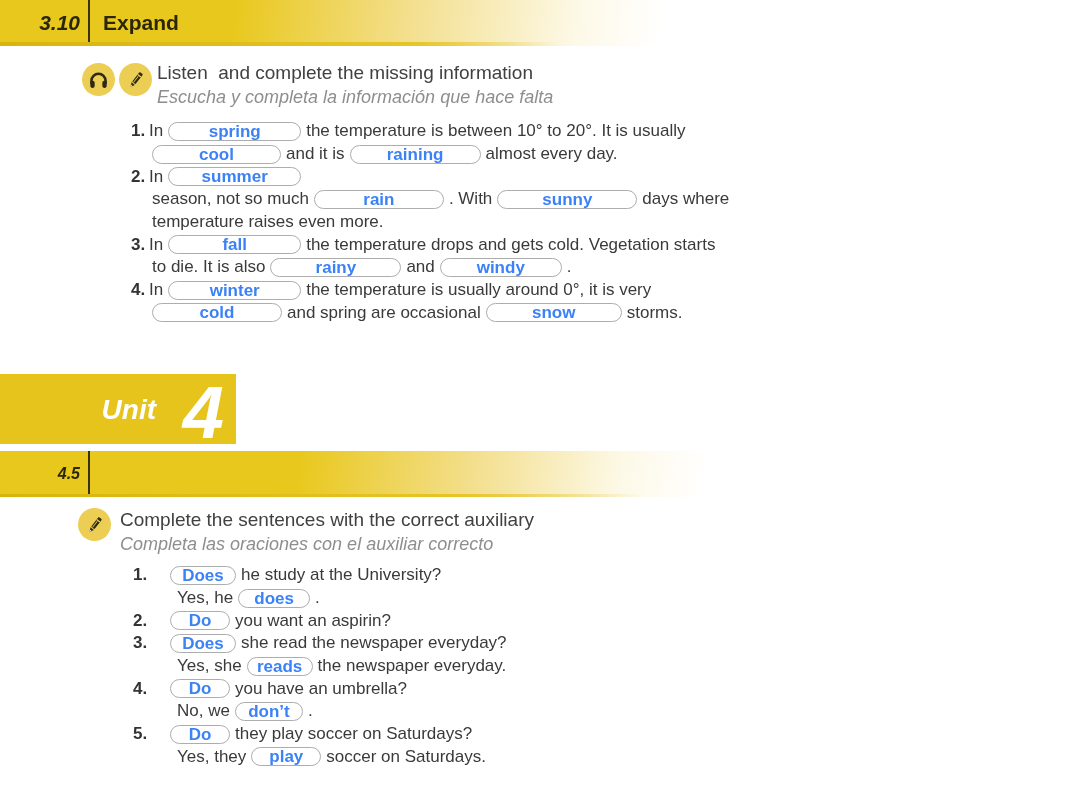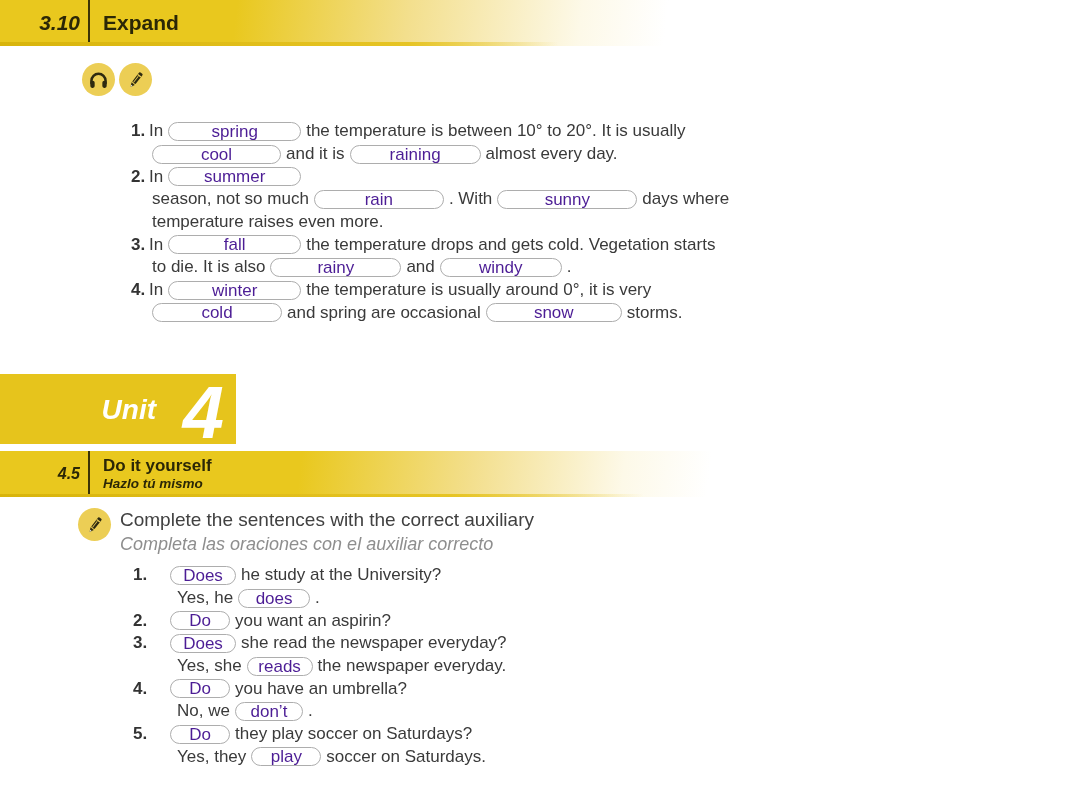--- a/index.html
+++ b/index.html
@@ -51,21 +51,21 @@
   .ex1{left:131px;top:120px;width:660px;}
   .ex2{left:133px;top:564px;width:600px;}
   .line{display:flex;align-items:center;height:22.7px;gap:5px;white-space:pre;}
   .num{font-weight:bold;color:#333;width:13px;flex:none;}
   .ex1 .cont{padding-left:21px;}
   .ex2 .num{width:16px;margin-right:16px;}
   .ex2 .a-line{padding-left:44px;}
   .blank{flex:none;height:19px;border:1.5px solid #adadad;border-radius:10px;
       box-sizing:border-box;background:#fff;display:flex;align-items:center;
       justify-content:center;}
-  .ans{font-weight:normal;color:#4c1d95;font-size:17px;line-height:1;}
+  .ans{font-weight:bold;color:#3b82f6;font-size:17px;line-height:1;}
 
   
   .unit{position:absolute;left:0;top:358px;width:236px;height:70px;background:#e6c41c;margin-top:16px;}
   .unit .word{position:absolute;right:80px;bottom:18px;color:#fff;
       font-style:italic;font-weight:bold;font-size:28px;}
   .unit .number{position:absolute;right:12px;bottom:0px;color:#fff;
       font-style:italic;font-weight:bold;font-size:74px;line-height:0.82;}
 </style>
 </head>
 <body>
@@ -91,20 +91,24 @@
     <svg width="20" height="20" viewBox="0 0 24 24">
       <g transform="rotate(38 12 12)">
         <rect x="9.5" y="1.5" width="5" height="15" rx="1.2" fill="#2e2a10"></rect>
         <rect x="9.5" y="4.8" width="5" height="1.6" fill="#ecce55"></rect>
         <rect x="10.9" y="6.8" width="1" height="9.5" fill="#ecce55"></rect>
         <polygon points="9.5,17.5 14.5,17.5 12,22.5" fill="#2e2a10"></polygon>
         <polygon points="11.2,20 12.8,20 12,22.5" fill="#fff"></polygon>
       </g>
     </svg>
   </div>
+  <div class="ins ins1">
+    <div class="ins-en">Listen  and complete the missing information</div>
+    <div class="ins-es">Escucha y completa la información que hace falta</div>
+  </div>
 
   <div class="ex ex1">
 
     <div class="line">
       <span class="num">1.</span>
       <span>In</span>
       <span class="blank" style="width:133px"><span class="ans">spring</span></span>
       <span>the temperature is between 10° to 20°. It is usually</span>
     </div>
     <div class="line cont">
@@ -159,24 +163,20 @@
   </div>
 
   <div class="unit">
     <span class="word">Unit</span>
     <span class="number">4</span>
   </div>
 
   <div class="bar bar-diy">
     <div class="num-cell">4.5</div>
     <div class="sep"></div>
-    <div class="title-cell">
-      <div class="t1">Do it yourself</div>
-      <div class="t2">Hazlo tú mismo</div>
-    </div>
   </div>
 
   <div class="icon-circle ic-pc2">
     <svg width="20" height="20" viewBox="0 0 24 24">
       <g transform="rotate(38 12 12)">
         <rect x="9.5" y="1.5" width="5" height="15" rx="1.2" fill="#2e2a10"></rect>
         <rect x="9.5" y="4.8" width="5" height="1.6" fill="#ecce55"></rect>
         <rect x="10.9" y="6.8" width="1" height="9.5" fill="#ecce55"></rect>
         <polygon points="9.5,17.5 14.5,17.5 12,22.5" fill="#2e2a10"></polygon>
         <polygon points="11.2,20 12.8,20 12,22.5" fill="#fff"></polygon>

